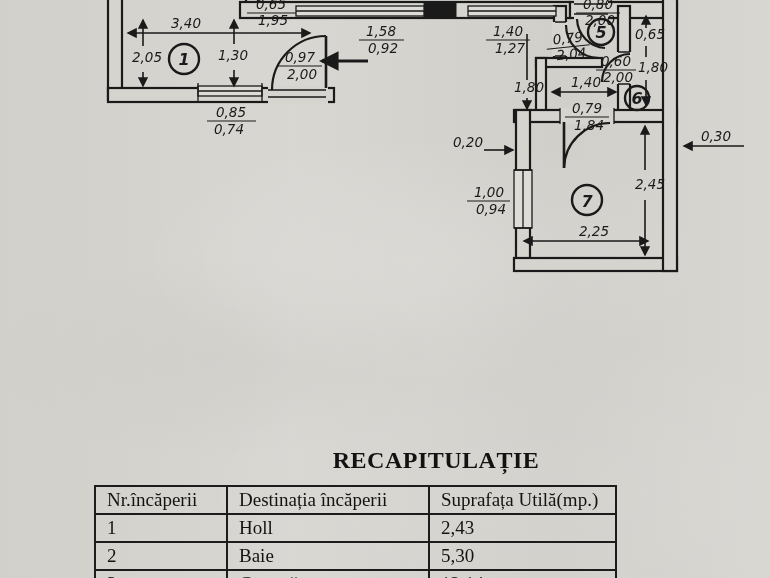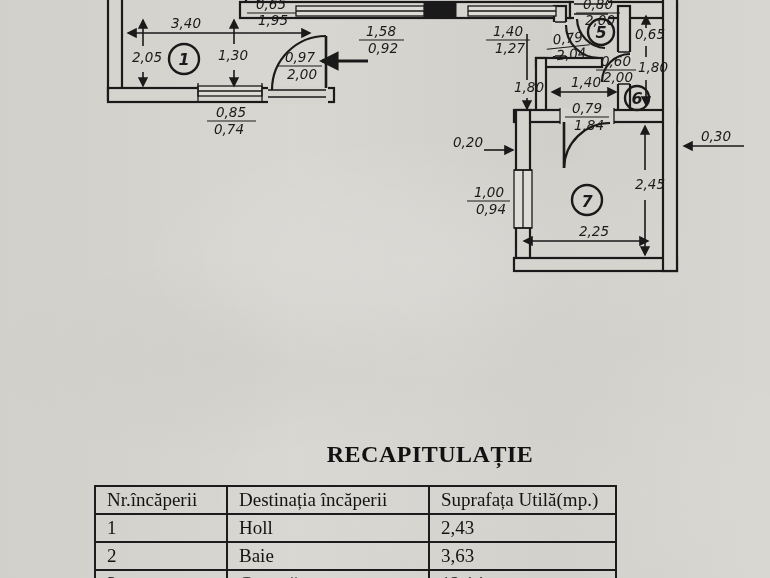--- a/index.html
+++ b/index.html
@@ -35,21 +35,21 @@
   .circ{fill:none;stroke:#1a1a1a;stroke-width:2.4}
   .watermark{
     position:absolute;left:110px;top:210px;
     font-family:"DejaVu Sans",sans-serif;font-weight:800;
     font-size:163px;line-height:1;letter-spacing:10px;
     color:rgba(243,242,239,0.78);
     user-select:none;white-space:nowrap;
   }
   .recap-title{
     position:absolute;left:430px;top:441px;transform:translateX(-50%);
-    margin:0;font-size:24px;font-weight:bold;letter-spacing:.5px;color:#121212;
+    margin:6px;font-size:24px;font-weight:bold;letter-spacing:.5px;color:#121212;
     font-family:"Liberation Serif",serif;white-space:nowrap;
   }
   table.recap{
     position:absolute;left:94px;top:485px;width:473px;
     border-collapse:collapse;border:2.5px solid #1c1c1c;
     font-size:19px;color:#131313;table-layout:fixed;
   }
   table.recap th,table.recap td{
     border:2px solid #1c1c1c;padding:1px 11px;height:24px;
     font-weight:normal;text-align:left;white-space:nowrap;overflow:hidden;
@@ -225,21 +225,21 @@
     </thead>
     <tbody>
       <tr>
         <td class="c1">1</td>
         <td class="c2">Holl</td>
         <td class="c3">2,43</td>
       </tr>
       <tr>
         <td class="c1">2</td>
         <td class="c2">Baie</td>
-        <td class="c3">3,63</td>
+        <td class="c3">5,30</td>
       </tr>
       <tr>
         <td class="c1">3</td>
         <td class="c2">Cameră</td>
         <td class="c3">12,14</td>
       </tr>
     </tbody>
   </table>
 
 </div>

